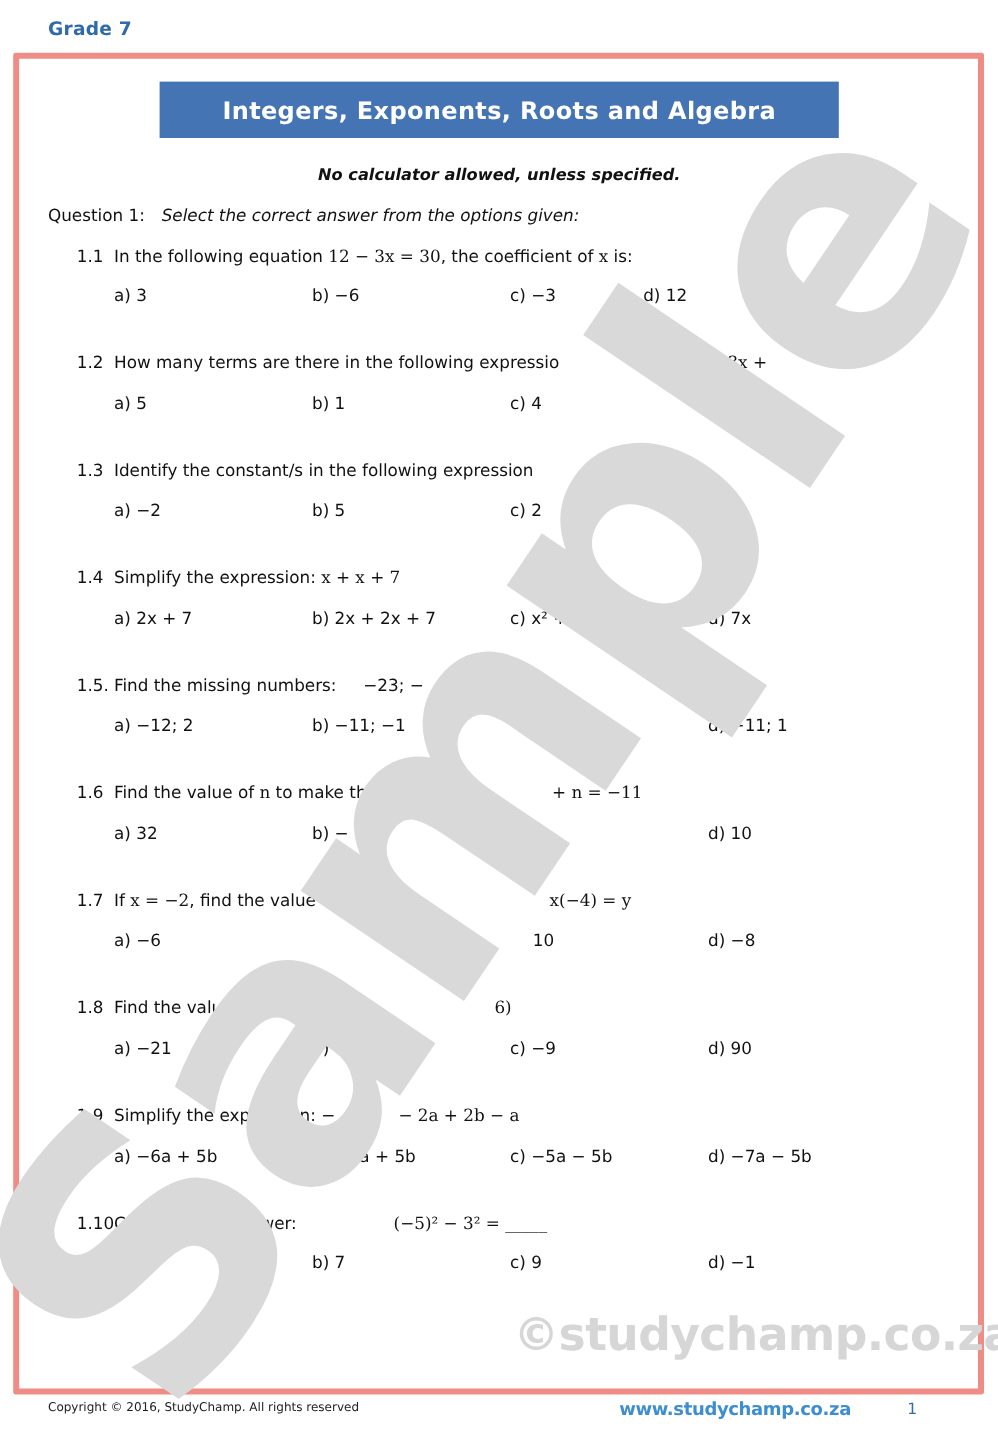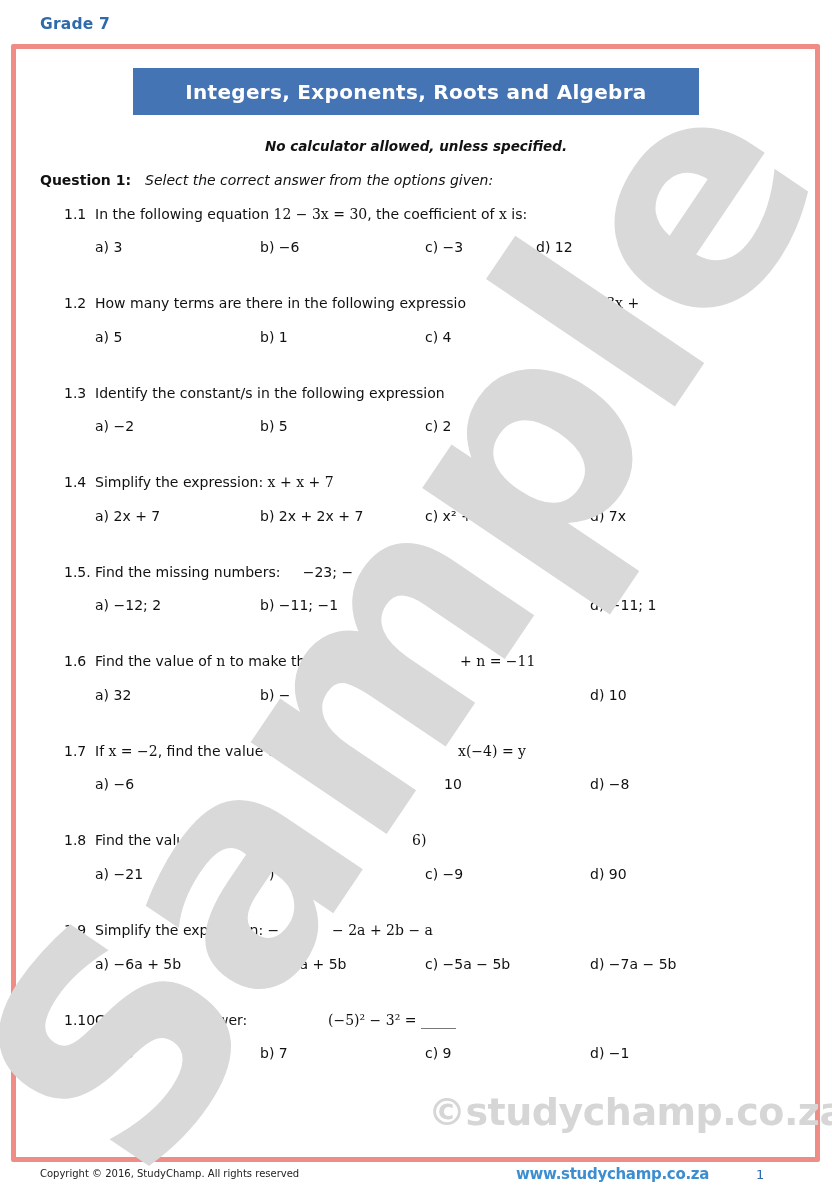--- a/index.html
+++ b/index.html
@@ -29,21 +29,21 @@
   }
   .note {
     position:absolute; top:138px; left:0; width:824px; text-align:center;
     font-family:"DejaVu Sans", sans-serif; font-weight:bold; font-style:italic;
     font-size:13.5px; padding-left:4px;
   }
   .q-title {
     position:absolute; top:172px; left:40px;
     font-family:"DejaVu Sans", sans-serif; font-size:14px;
   }
-  .q-title .lbl { font-weight:bold; }
+  .q-title .lbl { font-weight:normal; }
   .q-title .instr { font-style:italic; margin-left:14px; }
   .qrow {
     position:absolute; left:40px; font-family:"DejaVu Sans", sans-serif; font-size:14px;
     white-space:nowrap;
   }
   .qnum { position:absolute; left:0;margin-left:24px; }
   .qtext { position:absolute; left:55px; }
   .math { font-family:"DejaVu Serif", serif; }
   .opt { position:absolute; font-family:"DejaVu Sans", sans-serif; font-size:14px; white-space:nowrap; }
   .watermark {

